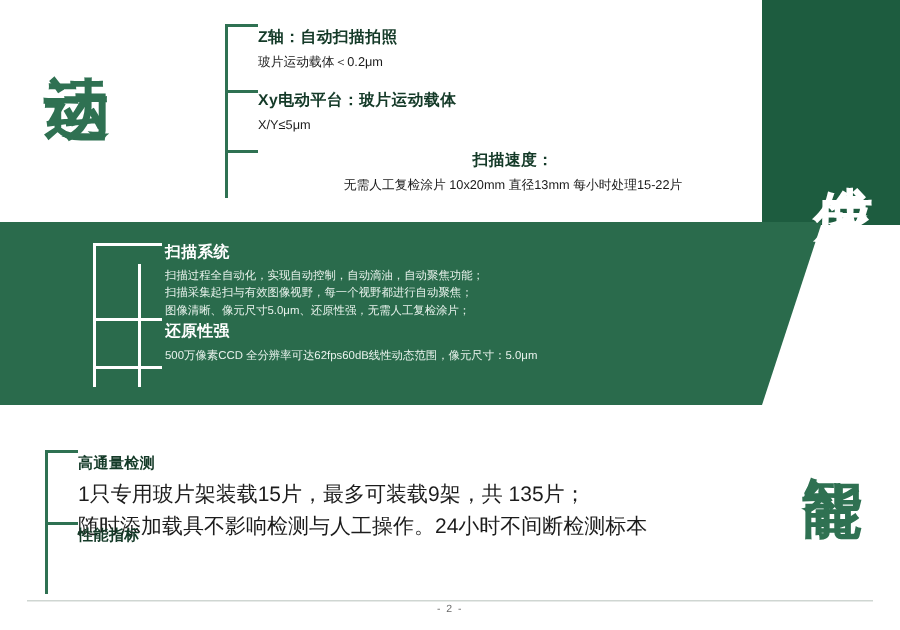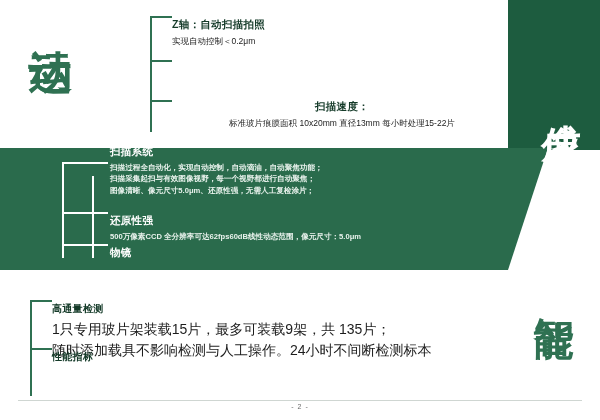--- a/index.html
+++ b/index.html
@@ -102,23 +102,23 @@
   #mid-h1 { left: 62px; top: 162px; width: 46px; height: 1.5px; }
   #mid-h2 { left: 62px; top: 212px; width: 46px; height: 1.5px; }
   #mid-h3 { left: 62px; top: 244px; width: 46px; height: 1.5px; }
   #mid-vline2 { left: 92px; top: 176px; width: 1.5px; height: 82px; }
 
   .h-mid {
     font-size: 10.5px; font-weight: bold; color: #ffffff;
     margin-bottom: 3px; letter-spacing: .3px;
   }
   .p-mid {
-    font-size: 7.6px; color: #e8f2ec; line-height: 1.5; font-weight: bold;
-  }
-  #blk-scan { left: 110px; top: 145px; width: 380px; }
+    font-size: 7.6px; color: #e8f2ec; line-height: 1.5;
+  }
+  #blk-scan { left: 110px; top: 161px; width: 380px; }
   #blk-cam  { left: 110px; top: 214px; width: 380px; }
   #blk-obj  { left: 110px; top: 246px; width: 380px; }
 
   
   .bot-rule { position: absolute; background: #2f7152; }
   #bot-vline { left: 30px; top: 300px; width: 2px; height: 96px; }
   #bot-h1 { left: 30px; top: 300px; width: 22px; height: 2px; }
   #bot-h2 { left: 30px; top: 348px; width: 22px; height: 2px; }
 
   .h-bot {
@@ -157,45 +157,48 @@
   <div class="v-title" id="title-chengxiang">成像</div>
   <div class="v-title" id="title-zhineng">智能</div>
 
   <div class="top-rule" id="top-vline"></div>
   <div class="top-rule" id="top-hline1"></div>
   <div class="top-rule" id="top-hline2"></div>
   <div class="top-rule" id="top-hline3"></div>
 
   <div class="blk" id="blk-z">
     <div class="h-top">Z轴：自动扫描拍照</div>
-    <div class="p-top">实现自动控制＜0.2μm</div>
+    <div class="p-top">玻片运动载体＜0.2μm</div>
+  </div>
+  <div class="blk" id="blk-xy">
+    <div class="h-top">Xy电动平台：玻片运动载体</div>
+    <div class="p-top">X/Y≤5μm</div>
   </div>
   <div class="blk" id="blk-sp">
     <div class="h-top">扫描速度：</div>
-    <div class="p-top">标准玻片痕膜面积 10x20mm 直径13mm 每小时处理15-22片</div>
+    <div class="p-top">无需人工复检涂片 10x20mm 直径13mm 每小时处理15-22片</div>
   </div>
 
   <div class="mid-rule" id="mid-vline"></div>
   <div class="mid-rule" id="mid-vline2"></div>
   <div class="mid-rule" id="mid-h1"></div>
   <div class="mid-rule" id="mid-h2"></div>
   <div class="mid-rule" id="mid-h3"></div>
 
   <div class="blk" id="blk-scan">
     <div class="h-mid">扫描系统</div>
     <div class="p-mid" style="white-space:pre-line">扫描过程全自动化，实现自动控制，自动滴油，自动聚焦功能；
 扫描采集起扫与有效图像视野，每一个视野都进行自动聚焦；
 图像清晰、像元尺寸5.0μm、还原性强，无需人工复检涂片；</div>
   </div>
   <div class="blk" id="blk-cam">
     <div class="h-mid">还原性强</div>
     <div class="p-mid" style="white-space:pre-line">500万像素CCD 全分辨率可达62fps60dB线性动态范围，像元尺寸：5.0μm</div>
   </div>
   <div class="blk" id="blk-obj">
-    <div class="h-mid">物镜</div>
   </div>
 
   <div class="bot-rule" id="bot-vline"></div>
   <div class="bot-rule" id="bot-h1"></div>
   <div class="bot-rule" id="bot-h2"></div>
 
   <div class="blk" id="blk-high">
     <div class="h-bot">高通量检测</div>
     <div class="p-bot" style="white-space:pre-line">1只专用玻片架装载15片，最多可装载9架，共 135片；
 随时添加载具不影响检测与人工操作。24小时不间断检测标本</div>

